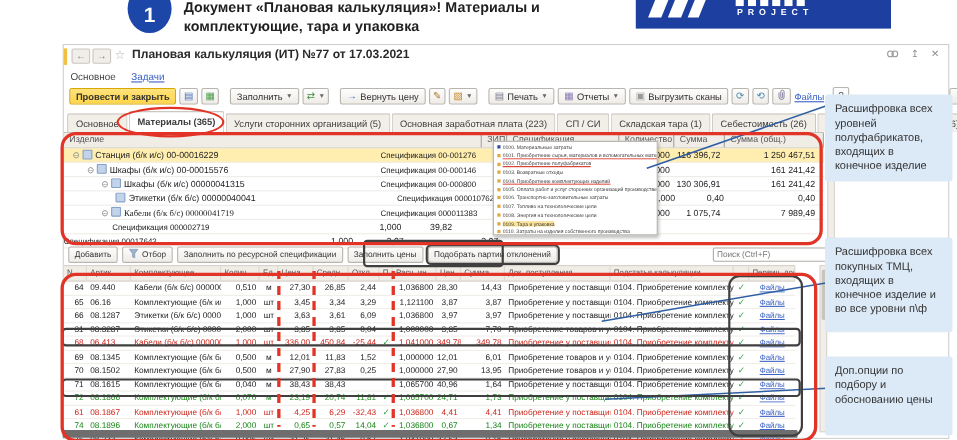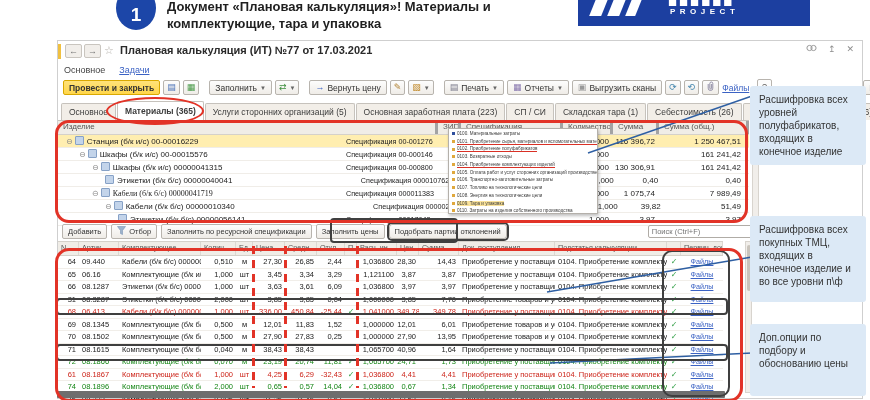--- a/index.html
+++ b/index.html
@@ -39,21 +39,21 @@
   .linktext{color:#3b62c4;text-decoration:underline;}
   .sep{width:4px;}
   
   .doctabs{position:absolute;left:3px;top:59px;height:20px;display:flex;align-items:flex-end;font-size:8.5px;white-space:nowrap;}
   .dtab{height:17px;border:1px solid #c6c2bc;border-bottom:none;background:#f2eee8;color:#3c3c3c;
     display:inline-flex;align-items:center;padding:0 7px;margin-right:1px;border-radius:2px 2px 0 0;box-sizing:border-box;}
   .dtab.active{background:#fff;height:19px;font-weight:bold;}
   
   .treepanel{position:absolute;left:0;top:79px;width:691px;height:97px;border-top:1px solid #c6c2bc;}
   .thead{display:flex;height:13px;background:#f0ede7;border-bottom:1px solid #d5d1ca;font-size:8px;color:#555;}
-  .thead>span{border-right:3px solid #a3a3a3;padding:1px 0 0 5px;box-sizing:border-box;overflow:hidden;white-space:nowrap;}
+  .thead>span{border-right:1px solid #a3a3a3;padding:1px 0 0 5px;box-sizing:border-box;overflow:hidden;white-space:nowrap;}
   .trow{display:flex;height:12px;font-size:8px;border-bottom:1px solid #f0ede8;align-items:center;}
   .trow.sel{background:#ffeeb0;}
   .tcell{box-sizing:border-box;overflow:hidden;white-space:nowrap;}
   .expander{color:#8a8a8a;font-size:8px;margin-right:2px;}
   .itmico{display:inline-block;width:7px;height:7px;background:#c3d4ea;border:1px solid #86a1c6;border-radius:1px;margin-right:3px;vertical-align:-1px;}
   .num{text-align:right;padding-right:4px;}
   
   .midbar{position:absolute;left:4px;top:181px;width:748px;height:18px;display:flex;align-items:center;gap:4px;font-size:7.5px;white-space:nowrap;}
   .midbar .btn{height:15px;}
   .blackbtn{box-shadow:0 0 0 2px #3f3f3f;border-radius:3px;}
@@ -264,30 +264,28 @@
           <div class="trow">
             <span class="tcell " style="width: 288px; padding-left: 34px; font-family: Liberation Serif, serif;"><span class="expander">⊖</span><span class="itmico"></span>Кабели (б/к б/с) 00000041719</span>
             <span class="tcell " style="width: 92px; font-size: 7.2px;">Спецификация 000011383</span>
             <span class="tcell " style="width: 23px;"></span>
             <span class="tcell " style="width: 102px;"></span>
             <span class="tcell num" style="width: 50px;">1,000</span>
             <span class="tcell num" style="width: 46px;">1 075,74</span>
             <span class="tcell num" style="width: 90px; padding-right: 8px;">7 989,49</span>
           </div>
           <div class="trow">
-            <span class="tcell " style="width: 288px; padding-left: 47px;"><span class="expander">⊖</span><span class="itmico"></span>Кабели (б/к б/с) 00000010340</span>
             <span class="tcell " style="width: 92px; font-size: 7.2px; margin-left: 44px;">Спецификация 000002719</span>
             <span class="tcell " style="width: 23px;"></span>
             <span class="tcell " style="width: 102px;"></span>
             <span class="tcell num" style="width: 50px;">1,000</span>
             <span class="tcell num" style="width: 46px;">39,82</span>
             <span class="tcell num" style="width: 90px; padding-right: 8px;">51,49</span>
           </div>
           <div class="trow">
-            <span class="tcell " style="width: 288px; padding-left: 60px;"><span class="itmico"></span>Этикетки (б/к б/с) 00000056141</span>
             <span class="tcell " style="width: 92px; font-size: 7.2px;">Спецификация 00017643</span>
             <span class="tcell " style="width: 23px;"></span>
             <span class="tcell " style="width: 102px;"></span>
             <span class="tcell num" style="width: 50px;">1,000</span>
             <span class="tcell num" style="width: 46px;">3,97</span>
             <span class="tcell num" style="width: 90px; padding-right: 8px;">3,97</span>
           </div>
         </div>
     </div>
     <div class="vscroll" style="left:694px;top:80px;width:7px;height:96px;">

